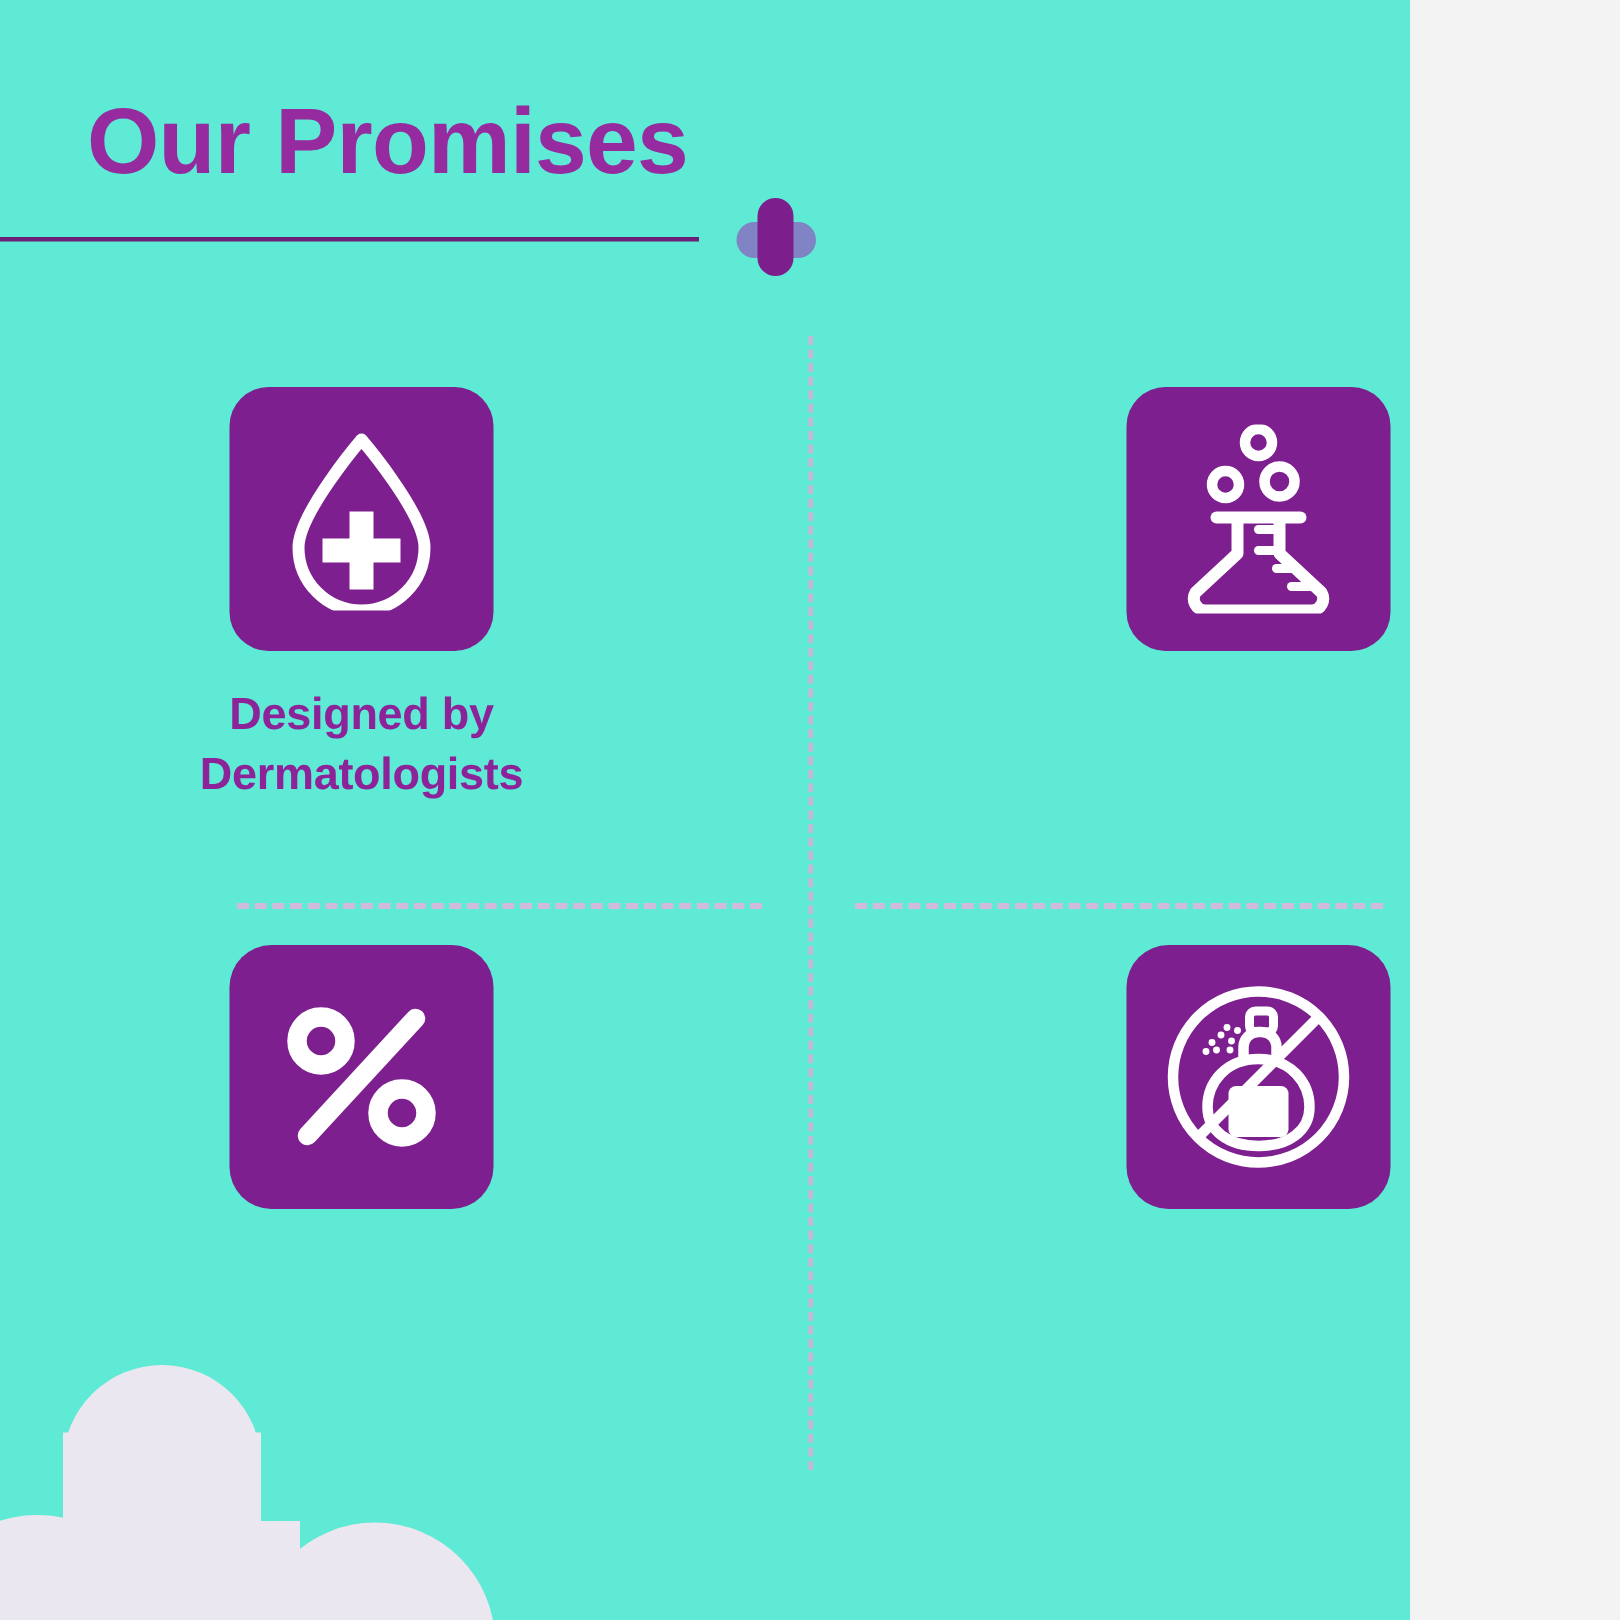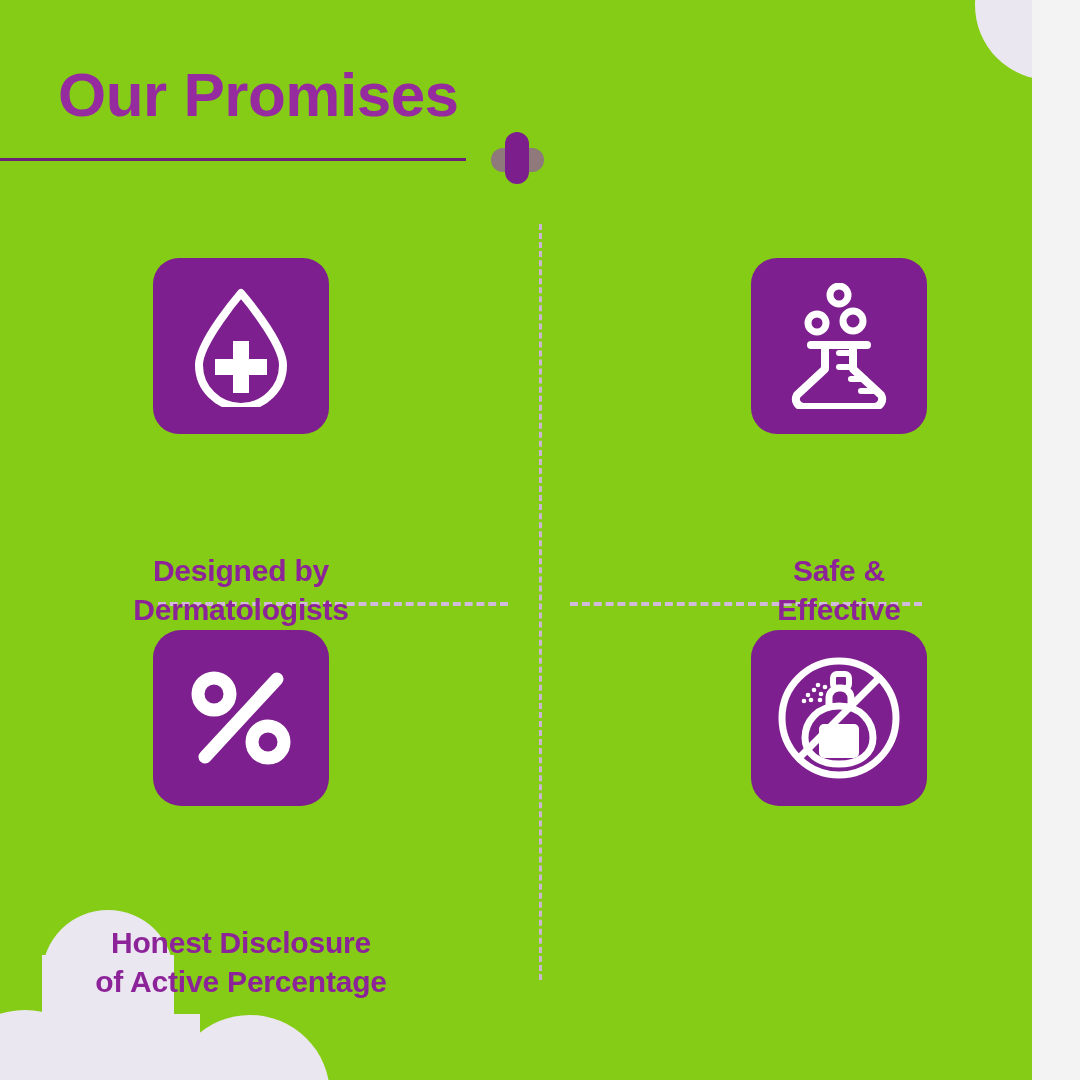--- a/index.html
+++ b/index.html
@@ -8,23 +8,23 @@
   }
   body {
     width: 1080px;
     height: 1080px;
     background: #f4f3f4;
     font-family: "Liberation Sans", sans-serif;
     overflow: hidden;
   }
   #stage {
     position: relative;
-    width: 1032px;
+    width: 940px;
     height: 1080px;
-    background: #84cc16;
+    background: #5eead4;
     overflow: hidden;
   }
 
   
   .blob {
     position: absolute;
     background: #ebe7f0;
     border-radius: 50%;
     pointer-events: none;
   }
@@ -129,21 +129,20 @@
     top: 258px;
     width: 1080px;
     display: grid;
     grid-template-columns: 540px 540px;
     grid-template-rows: 372px 372px;
   }
   .promise-card {
     display: flex;
     flex-direction: column;
     align-items: center;
-    justify-content: space-between;
   }
   .promise-card.col-left  { padding-right: 58px; }
   .promise-card.col-right { padding-left: 58px; }
 
   .icon-tile {
     width: 176px;
     height: 176px;
     border-radius: 26px;
     background: #7d1f8e;
     display: flex;
@@ -222,36 +221,32 @@
             <circle cx="72" cy="38" r="10" stroke="#ffffff" stroke-width="7" fill="none"></circle>
             <line x1="30" y1="62" x2="86" y2="62" stroke="#ffffff" stroke-width="8" stroke-linecap="round"></line>
             <path d="M44 64 v22 L16 112 a8 8 0 0 0 6 12 h72 a8 8 0 0 0 6 -12 L72 86 V64" stroke="#ffffff" stroke-width="8" stroke-linejoin="round" stroke-linecap="round" fill="none"></path>
             <line x1="58" y1="70" x2="72" y2="70" stroke="#ffffff" stroke-width="6" stroke-linecap="round"></line>
             <line x1="58" y1="84" x2="72" y2="84" stroke="#ffffff" stroke-width="6" stroke-linecap="round"></line>
             <line x1="70" y1="96" x2="84" y2="96" stroke="#ffffff" stroke-width="6" stroke-linecap="round"></line>
             <line x1="80" y1="108" x2="94" y2="108" stroke="#ffffff" stroke-width="6" stroke-linecap="round"></line>
           </svg>
         </span>
       </div>
-      <div class="promise-label">Safe &amp;
-Effective</div>
     </div>
 
     <div class="promise-card col-left row-2">
       <div class="icon-tile">
         <span>
           <svg width="104" height="96" viewBox="0 0 104 96" fill="none">
             <circle cx="25" cy="24" r="16" stroke="#ffffff" stroke-width="13" fill="none"></circle>
             <circle cx="79" cy="72" r="16" stroke="#ffffff" stroke-width="13" fill="none"></circle>
             <line x1="88" y1="9" x2="16" y2="87" stroke="#ffffff" stroke-width="13" stroke-linecap="round"></line>
           </svg>
         </span>
       </div>
-      <div class="promise-label">Honest Disclosure
-of Active Percentage</div>
     </div>
 
     <div class="promise-card col-right row-2">
       <div class="icon-tile">
         <span>
           <svg width="128" height="128" viewBox="0 0 128 128" fill="none">
             <circle cx="64" cy="64" r="57" stroke="#ffffff" stroke-width="7" fill="none"></circle>
             <line x1="24" y1="104" x2="104" y2="24" stroke="#ffffff" stroke-width="7" stroke-linecap="round"></line>
             <path d="M64 52 c-22 0 -34 16 -34 32 c0 16 14 26 34 26 c20 0 34 -10 34 -26 c0 -16 -12 -32 -34 -32 z" stroke="#ffffff" stroke-width="7" fill="none"></path>
             <rect x="44" y="70" width="40" height="34" rx="5" fill="#ffffff"></rect>

